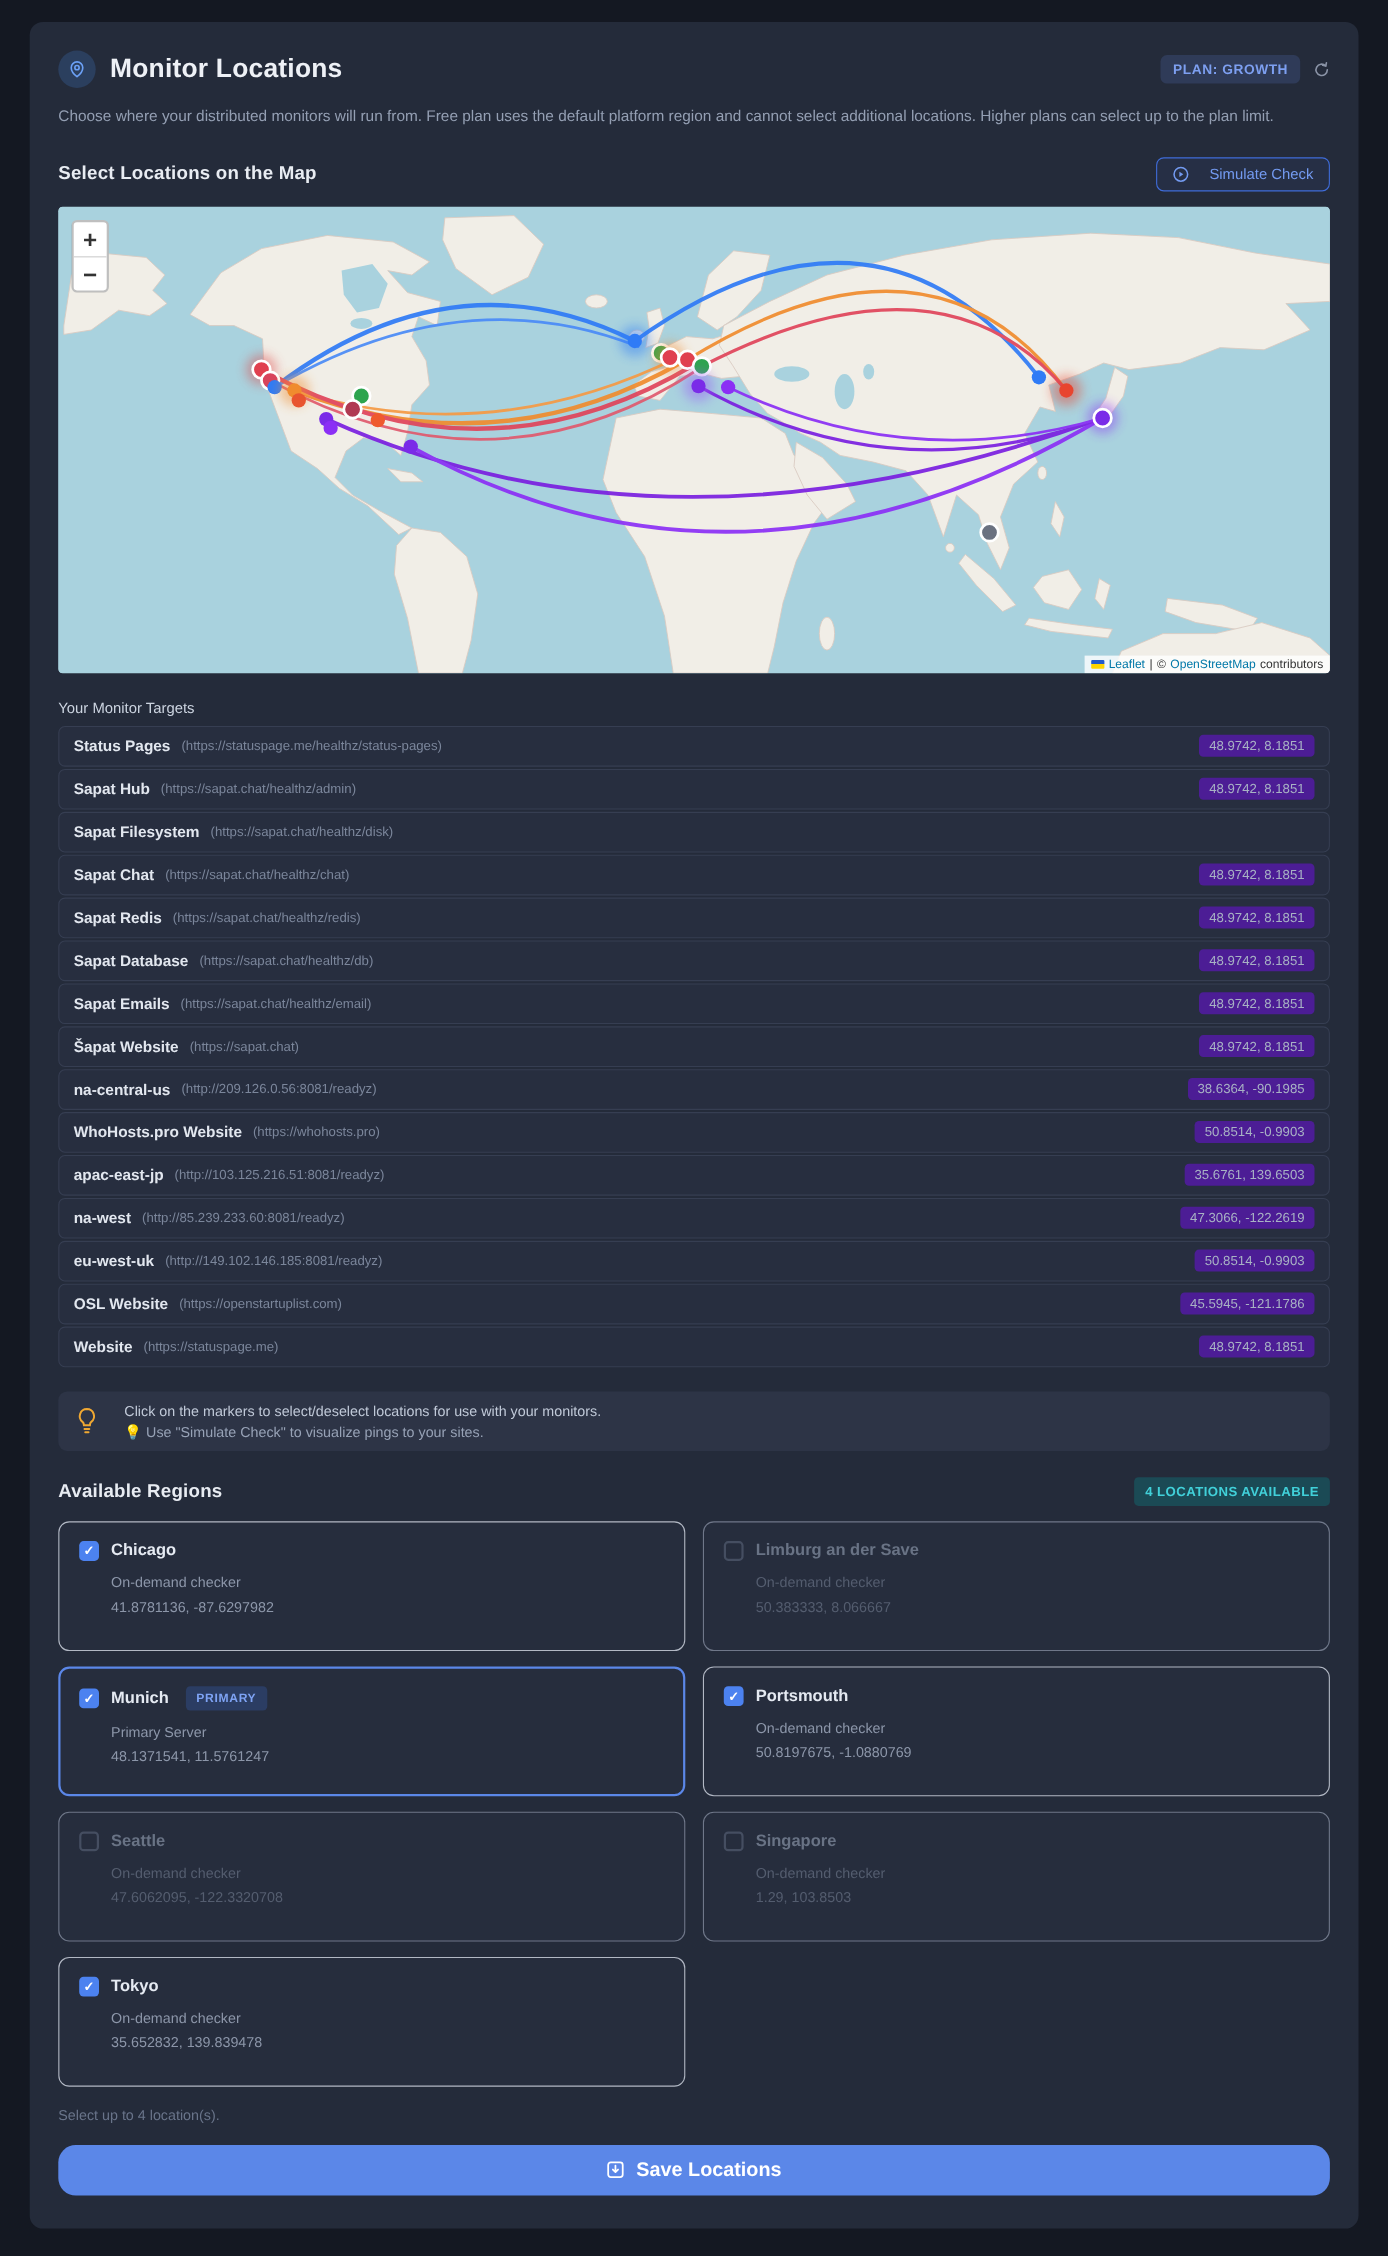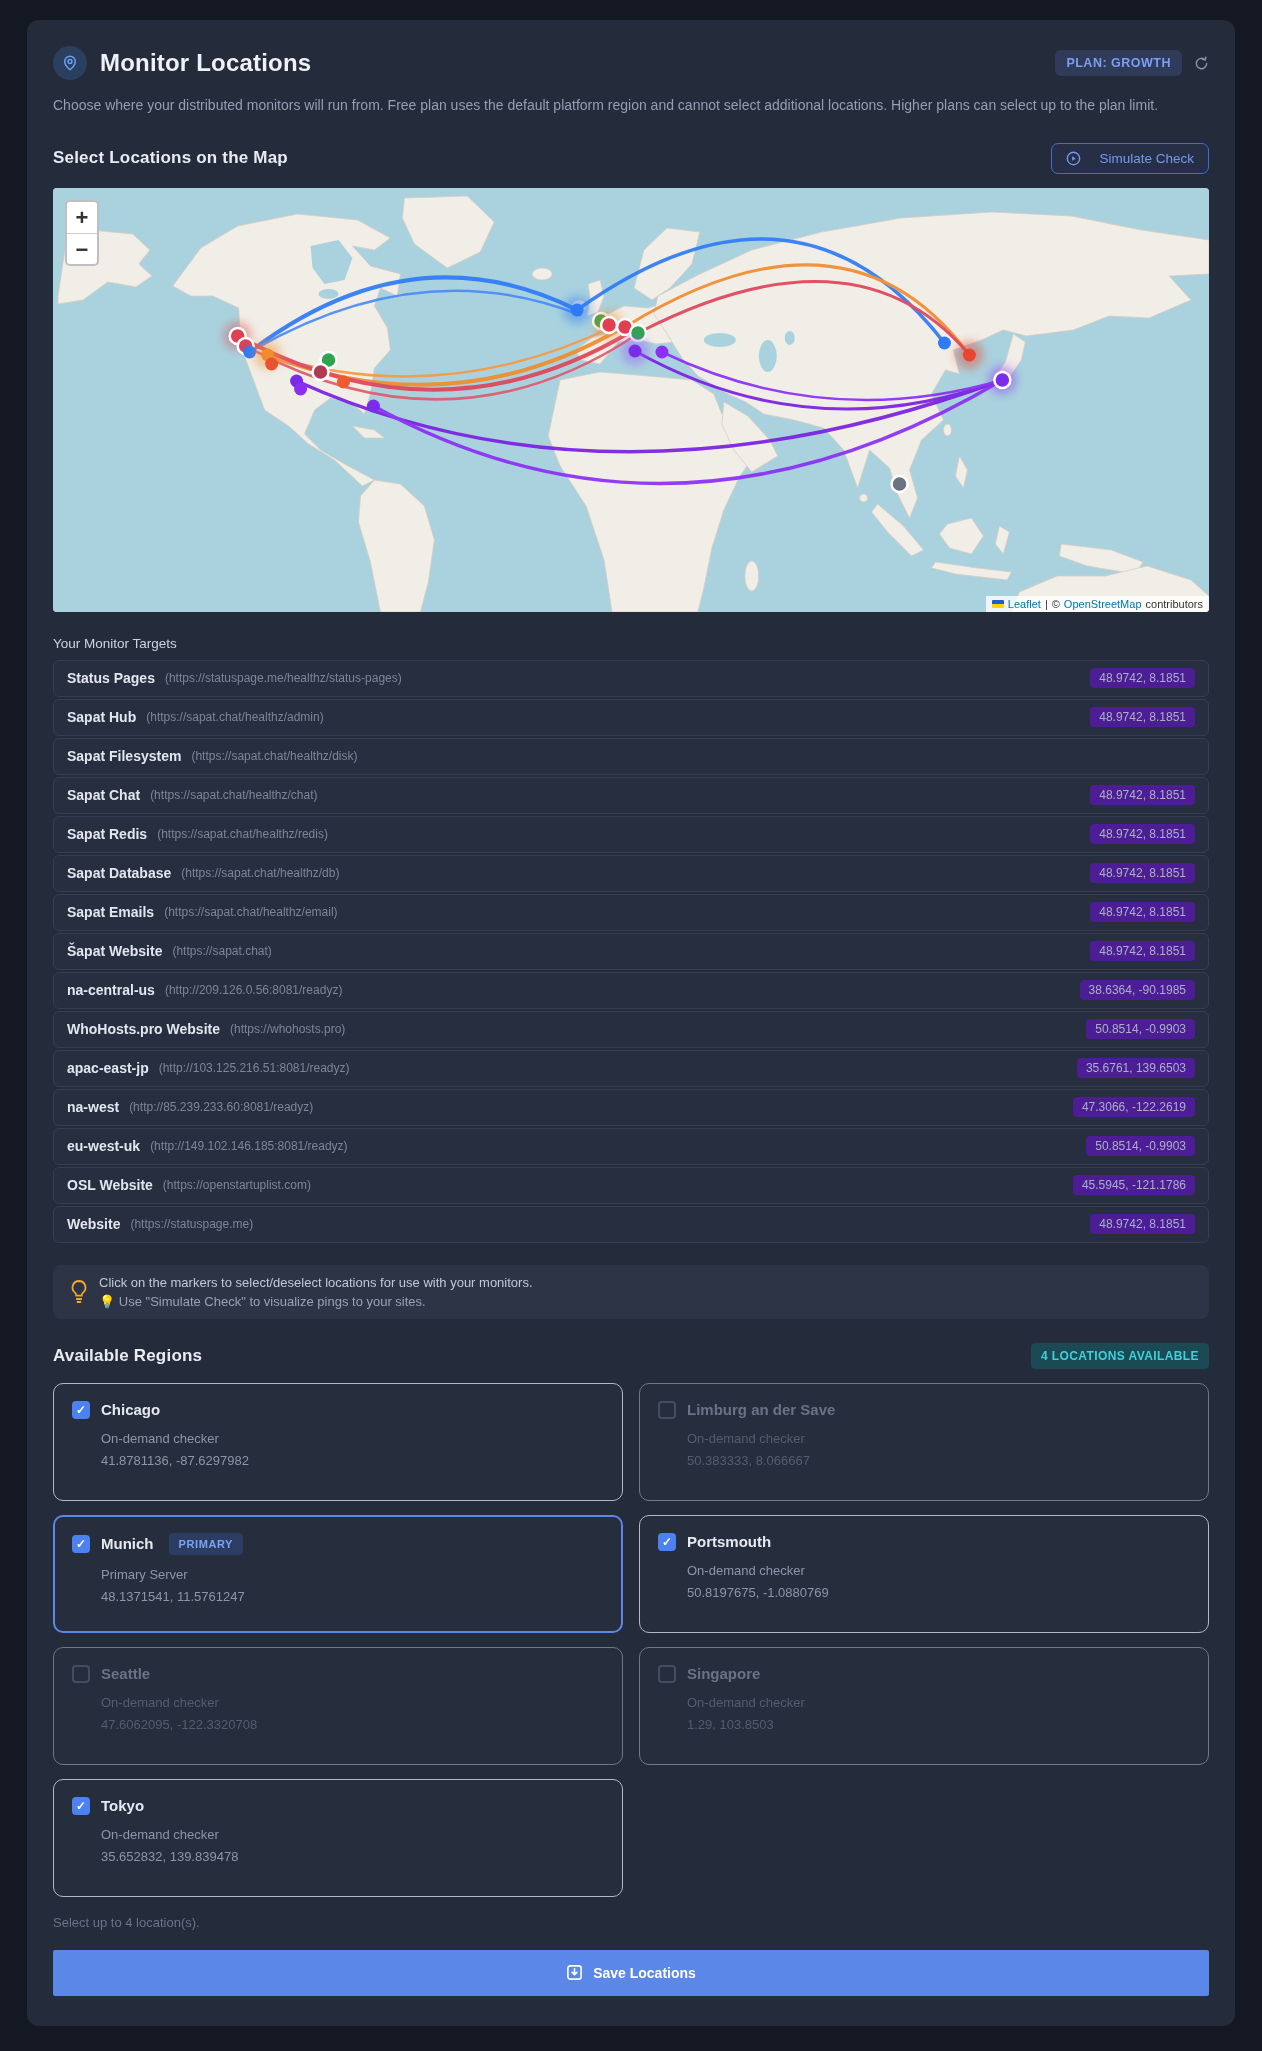--- a/index.html
+++ b/index.html
@@ -32,21 +32,21 @@
 
   
   .targets-title{margin-top:24px;font-size:13.5px;color:#ccd4e0;}
   .targets-list{margin-top:9px;}
   .target-row{display:flex;align-items:center;height:37px;margin-top:2px;background:#272e3f;border:1px solid #363e52;border-radius:6px;padding:0 13px;}
   .t-name{font-size:14px;font-weight:700;color:#e2e7ef;}
   .t-url{margin-left:10px;font-size:12px;color:#7b869b;}
   .t-coords{margin-left:auto;background:#4c1d95;color:#a8b2c4;font-size:12px;padding:3px 9px;border-radius:4px;}
 
   
-  .tip{display:flex;align-items:center;gap:10px;margin-top:22px;background:#2d3446;border-radius:8px;padding:10px 16px;min-height:50px;}
+  .tip{display:flex;align-items:center;gap:24px;margin-top:22px;background:#2d3446;border-radius:8px;padding:10px 16px;min-height:50px;}
   .tip-line1{font-size:13px;color:#c0c9d8;}
   .tip-line2{font-size:13px;color:#97a2b6;margin-top:4px;}
 
   
   .avail-badge{background:#1b4a55;color:#41d0d9;font-size:12px;font-weight:700;letter-spacing:.4px;padding:6px 10px;border-radius:4px;text-align:center;}
   .cards-grid{display:grid;grid-template-columns:1fr 1fr;gap:14px 16px;margin-top:14px;}
   .card{background:#262d3d;border:1px solid #b2b8c4;border-radius:10px;padding:17px 18px;min-height:118px;cursor:pointer;}
   .card.primary{border:2px solid #5b87e8;padding:16px 17px;}
   .card.dimmed{border-color:#6f7789;}
   .card-head{display:flex;align-items:center;gap:11px;}
@@ -55,21 +55,21 @@
   .checkbox.unchecked{border:2px solid #555e72;background:transparent;}
   .c-name{font-size:15px;font-weight:700;color:#e5eaf2;}
   .primary-badge{background:#2b3d63;color:#7ea3f4;font-size:11px;font-weight:700;letter-spacing:.6px;padding:5px 10px;border-radius:4px;margin-left:4px;}
   .c-sub{margin:12px 0 0 29px;font-size:13px;color:#8c96a9;}
   .c-coords{margin:7px 0 0 29px;font-size:13px;color:#8c96a9;}
   .card.dimmed .c-name{color:#69738566;color:#697385;}
   .card.dimmed .c-sub,.card.dimmed .c-coords{color:#545d6f;}
   .card.dimmed .checkbox.unchecked{border-color:#454e61;}
 
   .footnote{margin-top:18px;font-size:13px;color:#69748a;}
-  .save-btn{margin-top:20px;width:100%;height:46px;background:#5b87e8;border:none;border-radius:2px;color:#fff;font-size:14px;font-weight:600;display:flex;align-items:center;justify-content:center;gap:10px;cursor:pointer;font-family:inherit;}
+  .save-btn{margin-top:20px;width:100%;height:46px;background:#5b87e8;border:none;border-radius:16px;color:#fff;font-size:18px;font-weight:600;display:flex;align-items:center;justify-content:center;gap:10px;cursor:pointer;font-family:inherit;}
 </style>
 </head>
 <body>
 
 <div class="container">
 
   <div class="title-row">
     <span class="title-icon">
       <svg width="18" height="18" viewBox="0 0 24 24" fill="none" stroke="#6ba0f5" stroke-width="2" stroke-linecap="round" stroke-linejoin="round">
           <path d="M12 21s-7-5.5-7-11a7 7 0 1 1 14 0c0 5.5-7 11-7 11z"></path>

